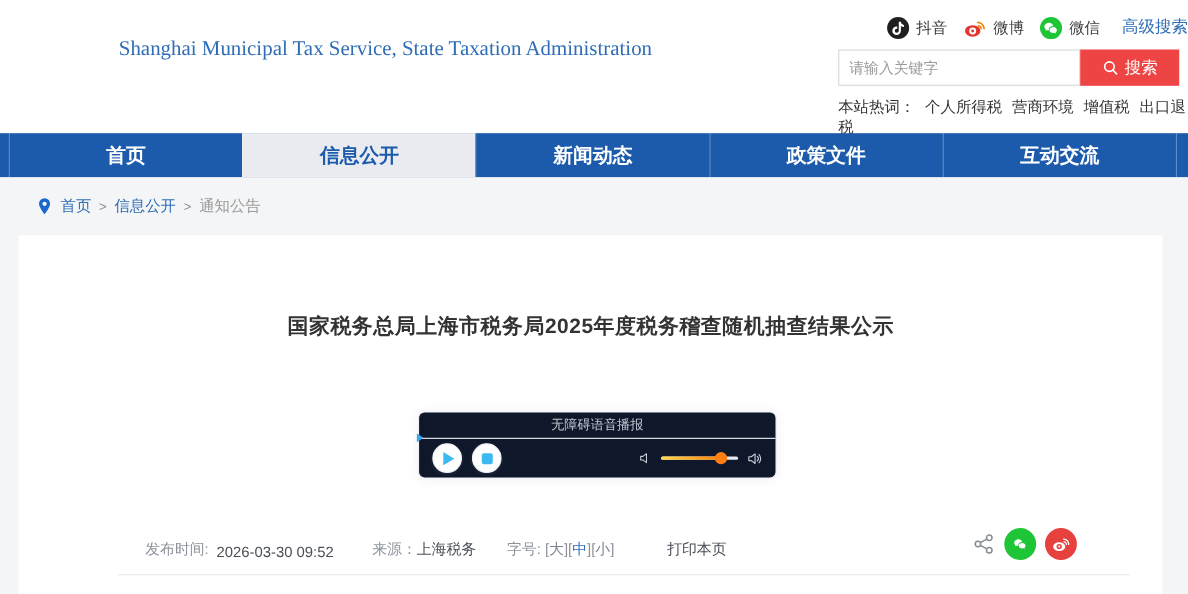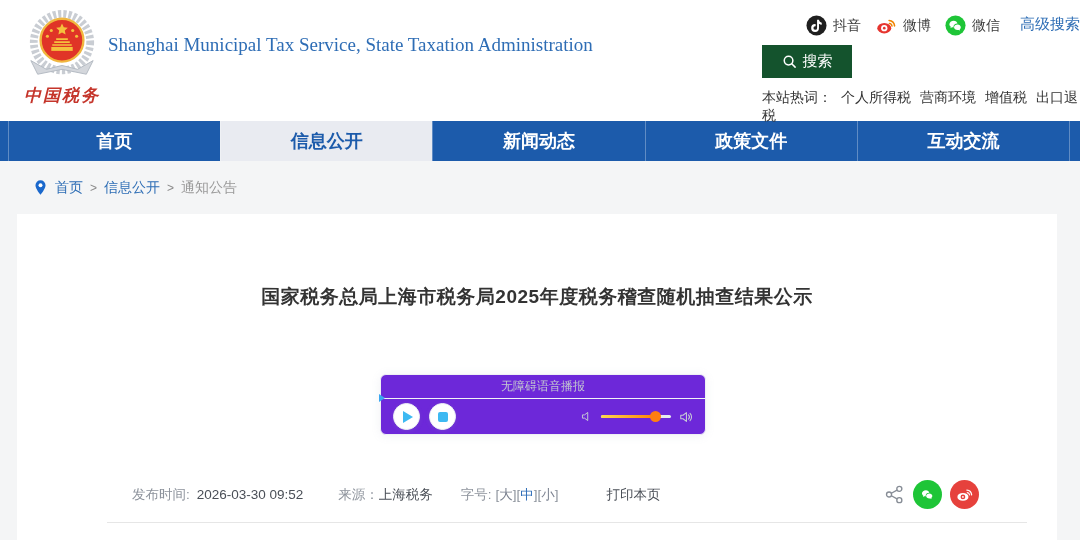--- a/index.html
+++ b/index.html
@@ -18,21 +18,21 @@
 
   .social-row { position:absolute; left:806px; top:15px; display:flex; align-items:flex-start; }
   .social-item { display:flex; align-items:center; margin-right:14px; cursor:pointer; }
   .social-item .lbl { font-size:14px; color:#3d3d3d; margin-left:6px; }
   .adv-search { font-size:15px; color:#2d6db5; cursor:pointer; margin-left:6px; }
 
   .search-row { position:absolute; left:762px; top:45px; display:flex; }
   .search-input { width:220px; height:33px; border:1px solid #d8d8d8; padding:0 9px;
                   font-size:13.5px; color:#555; outline:none; }
   .search-input::placeholder { color:#9a9a9a; }
-  .search-btn { width:90px; height:33px; background:#14532d; color:#fff; border:none;
+  .search-btn { width:90px; height:33px; background:#ef4444; color:#fff; border:none;
                 display:flex; align-items:center; justify-content:center; gap:6px;
                 font-size:15px; cursor:pointer; }
 
   .hotwords { position:absolute; left:762px; top:89px; font-size:14px; color:#333; }
   .hotwords .hw { margin-left:9px; cursor:pointer; }
 
   
   .nav { height:40px; background:#1c5bab; }
   .nav-inner { margin:0 10px 0 8px; height:40px; display:flex; }
   .nav-item { flex:1; text-align:center; line-height:40px; color:#fff; font-size:18px;
@@ -45,21 +45,21 @@
                 font-size:14px; color:#9a9a9a; }
   .breadcrumb .pin { margin-right:8px; display:flex; }
   .breadcrumb a { color:#2d6db5; text-decoration:none; cursor:pointer; }
   .breadcrumb .sep { margin:0 7px; color:#8a8a8a; font-size:12px; }
 
   
   .card { margin-left:17px; width:1040px; height:326px; background:#fff; }
   .article-title { padding-top:70px; text-align:center; font-size:19px; font-weight:bold;
                    color:#333; letter-spacing:.5px; }
 
-  .player { width:326px; margin:64px 0 0 363px; background:#6d28d9; border:1px solid #eef0f4;
+  .player { width:326px; margin:64px 0 0 363px; background:#0f172a; border:1px solid #eef0f4;
             border-radius:6px; box-shadow:0 1px 10px rgba(140,150,170,.12); }
   .player-title { line-height:23px; text-align:center; font-size:12px; color:#c3c7d0;
                   border-bottom:1px solid #f1f3f6; position:relative; }
   .player-tick { position:absolute; left:-2px; top:19px; width:0; height:0;
                  border-left:6px solid #3aa7f0; border-top:4px solid transparent;
                  border-bottom:4px solid transparent; }
   .player-controls { height:35px; display:flex; align-items:center; padding:0 12px; }
   .pbtn { width:27px; height:27px; border-radius:50%; background:#fff; border:1px solid #eef1f5;
           box-shadow:0 1px 4px rgba(140,150,170,.18); display:flex; align-items:center;
           justify-content:center; cursor:pointer; }
@@ -68,56 +68,41 @@
          border-bottom:6px solid transparent; margin-left:3px; }
   .sq { width:10px; height:10px; background:#3db9f2; border-radius:2px; }
   .vol-wrap { margin-left:auto; display:flex; align-items:center; }
   .vol-track { position:relative; width:70px; height:3px; border-radius:2px; background:#e8eaee;
                margin:0 8px; cursor:pointer; }
   .vol-fill { position:absolute; left:0; top:0; width:56px; height:3px; border-radius:2px;
               background:linear-gradient(90deg,#ffd84f,#ff7f02); }
   .vol-knob { position:absolute; left:49px; top:-4px; width:11px; height:11px; border-radius:50%;
               background:#ff7e12; }
 
-  .meta-row { margin:45px 0 0 115px; width:847px; display:flex; align-items:center;
+  .meta-row { margin:45px 0 0 115px; width:847px; display:flex; align-items:flex-end;
               font-size:13.5px; color:#8d939c; }
   .meta-val { color:#4a4f57; margin-left:7px; }
   .meta-src { margin-left:35px; color:#4a4f57; }
   .meta-src .meta-lbl { color:#8d939c; }
   .fontsize { margin-left:28px; color:#8d939c; }
   .fontsize .fs { cursor:pointer; color:#7b8290; }
   .fontsize .fs.active { color:#2f6eb8; }
   .print { margin-left:48px; color:#4a4f57; cursor:pointer; }
   .share-group { margin-left:auto; display:flex; align-items:center; gap:8px; }
   .share-circle { width:29px; height:29px; border-radius:50%; display:flex; align-items:center;
                   justify-content:center; cursor:pointer; }
   .share-circle.green { background:#1ec537; }
   .share-circle.red { background:#e6413c; }
   .divider { margin:13px 30px 0 90px; border-top:1px solid #e6e6e6; }
 </style>
 </head>
 <body>
 
 <div class="header">
 
-  <div class="logo">
-    <svg width="78" height="72" viewBox="0 0 80 74">
-      <circle cx="40" cy="33" r="29" fill="none" stroke="#c9cdd3" stroke-width="8" stroke-dasharray="3.2 2.1"></circle>
-      <path d="M8 52 L24 61 L40 57 L56 61 L72 52 L65 66 L40 61 L15 66 Z" fill="#d4d7dc" stroke="#b4bac2" stroke-width="1"></path>
-      <circle cx="40" cy="31" r="22" fill="#e03427" stroke="#f0b63e" stroke-width="2.4"></circle>
-      <path d="M40 14l1.8 3.8 4.2.5-3.1 2.8.8 4.1-3.7-2-3.7 2 .8-4.1-3.1-2.8 4.2-.5z" fill="#f5c13d"></path>
-      <circle cx="29" cy="21" r="1.6" fill="#f5c13d"></circle>
-      <circle cx="51" cy="21" r="1.6" fill="#f5c13d"></circle>
-      <circle cx="25" cy="27" r="1.6" fill="#f5c13d"></circle>
-      <circle cx="55" cy="27" r="1.6" fill="#f5c13d"></circle>
-      <path d="M34 30h12M32 33h16M30 36h20" stroke="#f5c13d" stroke-width="1.7" fill="none"></path>
-      <rect x="29" y="38" width="22" height="4" fill="#f5c13d"></rect>
-    </svg>
-    <div class="logo-caption">中国税务</div>
-  </div>
 
   <div class="titles">
     <div class="site-subtitle">Shanghai Municipal Tax Service, State Taxation Administration</div>
   </div>
 
   <div class="social-row">
     <div class="social-item">
       <svg width="21" height="21" viewBox="0 0 22 22">
         <circle cx="11" cy="11" r="10.5" fill="#1f1f1f"></circle>
         <path d="M11.6 5h2c.2 1.7 1.3 2.8 2.9 3v2.1c-1.1 0-2.1-.4-2.9-1v4.5a4.1 4.1 0 1 1-4.1-4.1c.2 0 .4 0 .6.1v2.2a1.9 1.9 0 1 0 1.5 1.8V5z" fill="#fff"></path>
@@ -139,20 +124,21 @@
         <circle cx="12" cy="12" r="11.5" fill="#1ec537"></circle>
         <path d="M10 6.5C7.2 6.5 5 8.3 5 10.5c0 1.2.7 2.3 1.7 3l-.5 1.5 1.8-.9c.5.1 1 .2 1.5.2h.3c-.1-.3-.1-.6-.1-.9 0-2 1.9-3.6 4.3-3.6h.3C13.9 8 12.1 6.5 10 6.5z" fill="#fff"></path>
         <path d="M14.4 10.8c-2.3 0-4.1 1.5-4.1 3.2s1.8 3.2 4.1 3.2c.5 0 .9-.1 1.3-.2l1.5.7-.4-1.2c.8-.6 1.3-1.5 1.3-2.5 0-1.7-1.9-3.2-3.7-3.2z" fill="#fff"></path>
       </svg>
       <span class="lbl">微信</span>
     </div>
     <span class="adv-search">高级搜索</span>
   </div>
 
   <div class="search-row">
+    <input class="search-input" placeholder="请输入关键字" style="">
     <button class="search-btn">
       <svg width="15" height="15" viewBox="0 0 16 16">
         <circle cx="7" cy="7" r="4.6" fill="none" stroke="#fff" stroke-width="1.6"></circle>
         <path d="M10.4 10.4L14 14" stroke="#fff" stroke-width="1.6" stroke-linecap="round"></path>
       </svg>
       <span>搜索</span>
     </button>
   </div>
 
   <div class="hotwords">

